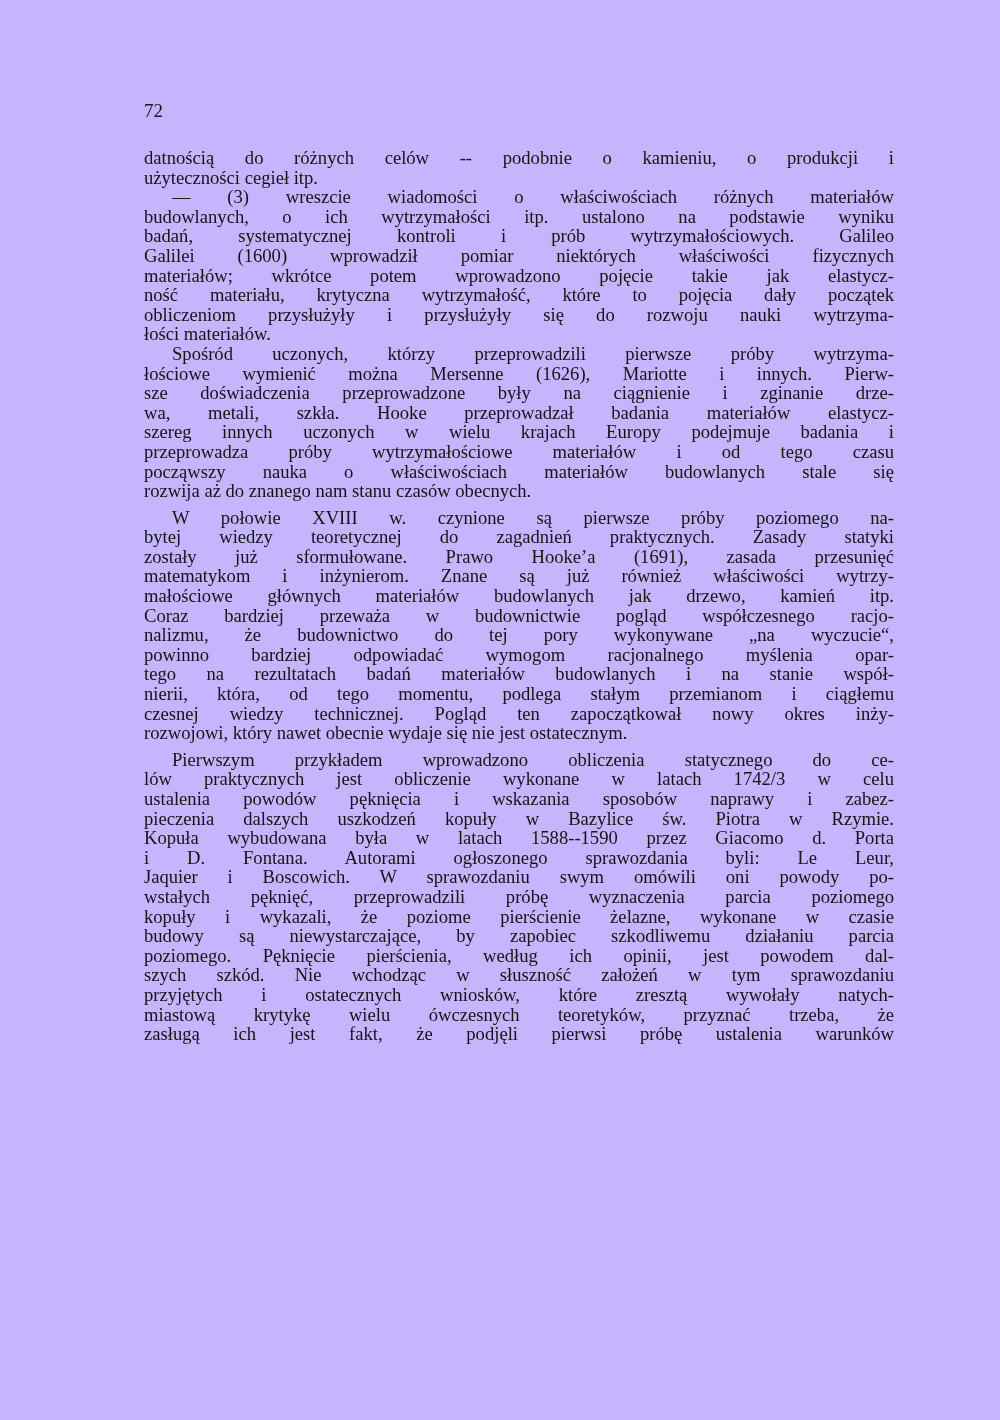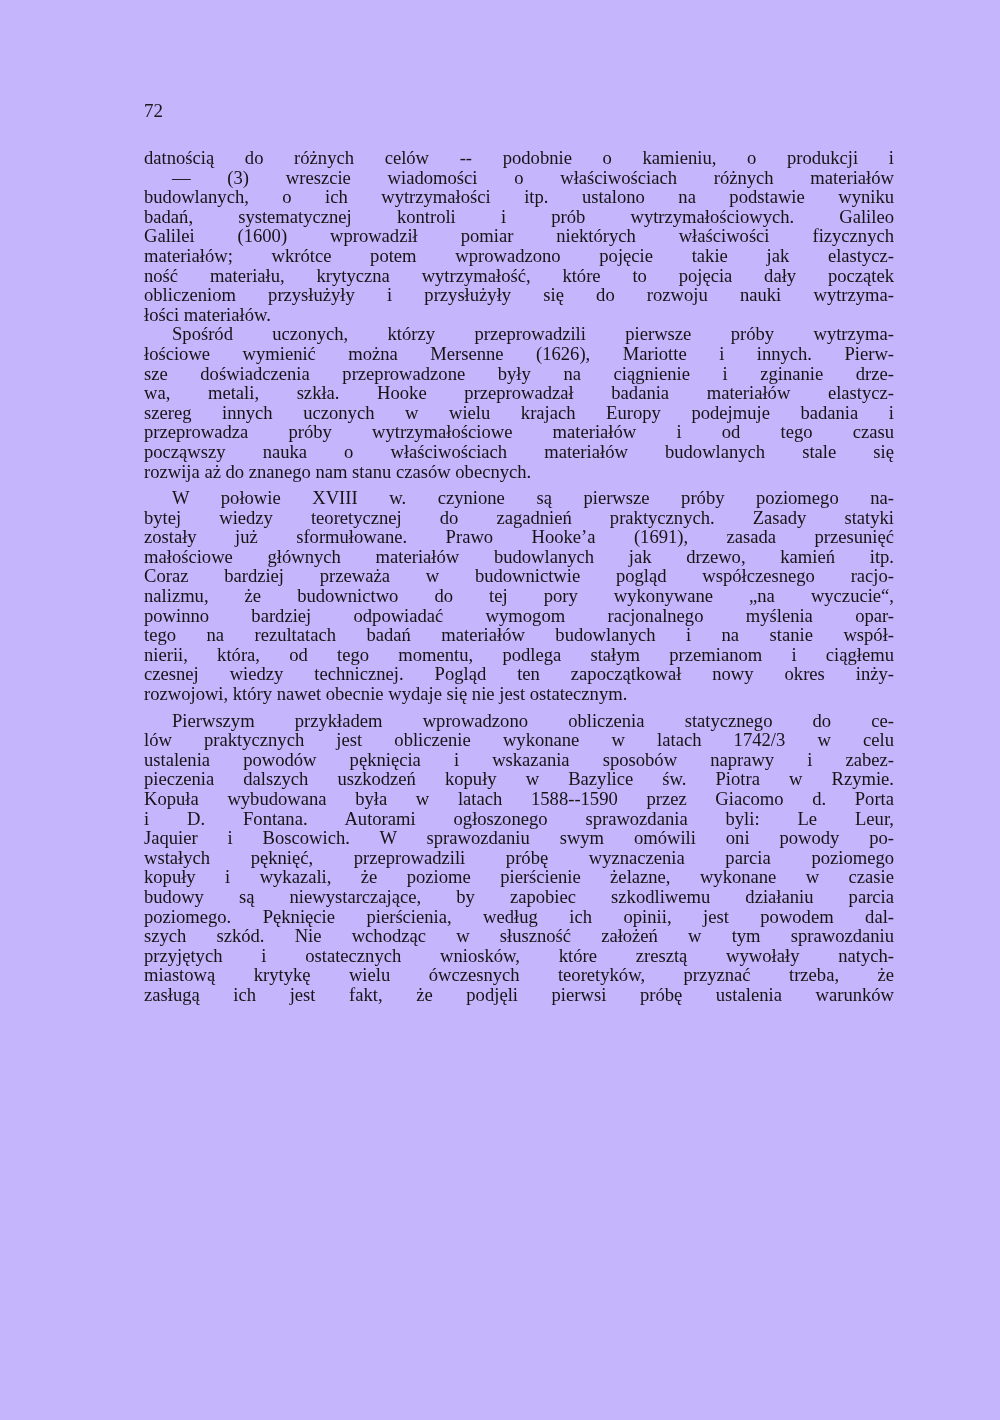--- a/index.html
+++ b/index.html
@@ -24,20 +24,21 @@
   .para-gap { display: block; height: 7px; }
 </style>
 </head>
 <body>
 
 <div class="page">
   <div class="page-number">72</div>
   <div class="text-block" id="text-block">
       <div class="paragraph">
         <span class="line">datnością do różnych celów -- podobnie o kamieniu, o produkcji i</span>
+        <span class="line last">użyteczności cegieł itp.</span>
       </div>
       <div class="paragraph">
         <span class="line indent">— (3) wreszcie wiadomości o właściwościach różnych materiałów</span>
         <span class="line">budowlanych, o ich wytrzymałości itp. ustalono na podstawie wyniku</span>
         <span class="line">badań, systematycznej kontroli i prób wytrzymałościowych. Galileo</span>
         <span class="line">Galilei (1600) wprowadził pomiar niektórych właściwości fizycznych</span>
         <span class="line">materiałów; wkrótce potem wprowadzono pojęcie takie jak elastycz-</span>
         <span class="line">ność materiału, krytyczna wytrzymałość, które to pojęcia dały początek</span>
         <span class="line">obliczeniom przysłużyły i przysłużyły się do rozwoju nauki wytrzyma-</span>
         <span class="line last">łości materiałów.</span>
@@ -50,20 +51,21 @@
         <span class="line">szereg innych uczonych w wielu krajach Europy podejmuje badania i</span>
         <span class="line">przeprowadza próby wytrzymałościowe materiałów i od tego czasu</span>
         <span class="line">począwszy nauka o właściwościach materiałów budowlanych stale się</span>
         <span class="line last">rozwija aż do znanego nam stanu czasów obecnych.</span>
       </div>
       <span class="para-gap"></span>
       <div class="paragraph">
         <span class="line indent">W połowie XVIII w. czynione są pierwsze próby poziomego na-</span>
         <span class="line">bytej wiedzy teoretycznej do zagadnień praktycznych. Zasady statyki</span>
         <span class="line">zostały już sformułowane. Prawo Hooke’a (1691), zasada przesunięć</span>
+        <span class="line">matematykom i inżynierom. Znane są już również właściwości wytrzy-</span>
         <span class="line">małościowe głównych materiałów budowlanych jak drzewo, kamień itp.</span>
         <span class="line">Coraz bardziej przeważa w budownictwie pogląd współczesnego racjo-</span>
         <span class="line">nalizmu, że budownictwo do tej pory wykonywane „na wyczucie“,</span>
         <span class="line">powinno bardziej odpowiadać wymogom racjonalnego myślenia opar-</span>
         <span class="line">tego na rezultatach badań materiałów budowlanych i na stanie współ-</span>
         <span class="line">nierii, która, od tego momentu, podlega stałym przemianom i ciągłemu</span>
         <span class="line">czesnej wiedzy technicznej. Pogląd ten zapoczątkował nowy okres inży-</span>
         <span class="line last">rozwojowi, który nawet obecnie wydaje się nie jest ostatecznym.</span>
       </div>
       <span class="para-gap"></span>

